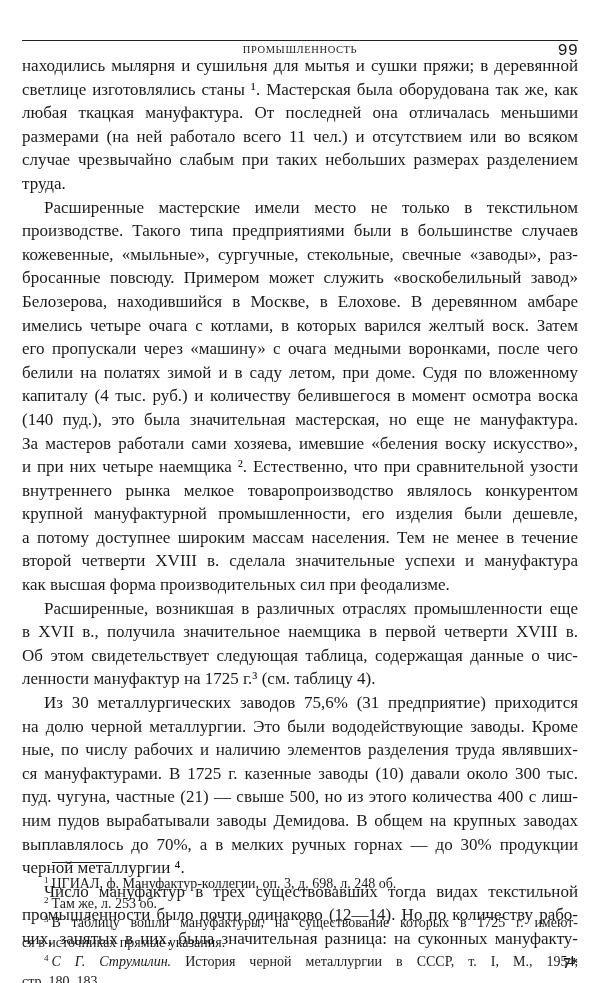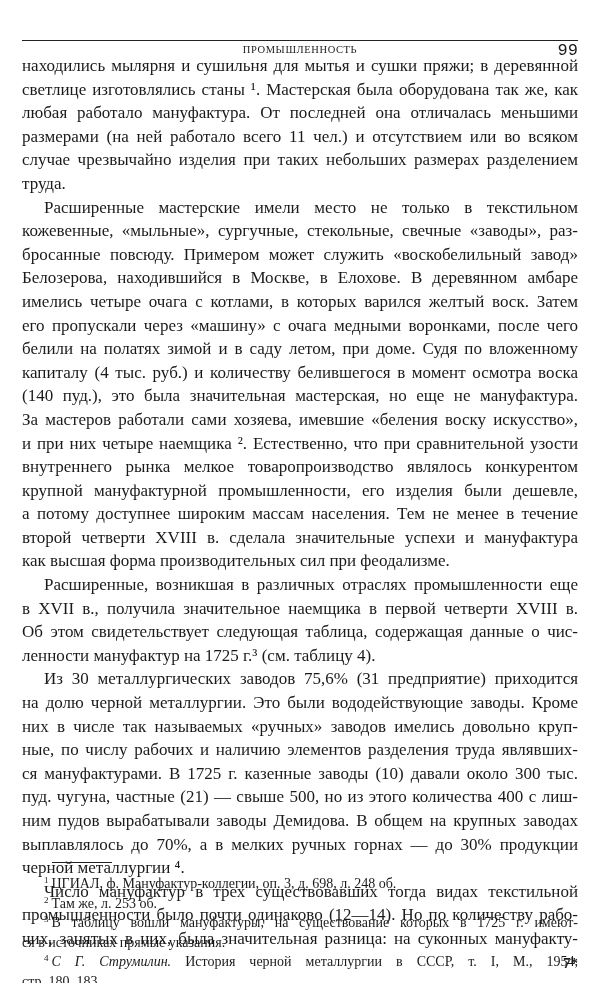--- a/index.html
+++ b/index.html
@@ -63,28 +63,29 @@
     <span class="running-title">ПРОМЫШЛЕННОСТЬ</span>
     <span class="page-number">99</span>
   </div>
   <div class="head-rule"></div>
 
   <div class="body-text">
 
     <p>
       <span class="line">находились мылярня и сушильня для мытья и сушки пряжи; в деревянной</span>
       <span class="line">светлице изготовлялись станы ¹. Мастерская была оборудована так же, как</span>
-      <span class="line">любая работало мануфактура. От последней она отличалась меньшими</span>
+      <span class="line">любая ткацкая мануфактура. От последней она отличалась меньшими</span>
       <span class="line">размерами (на ней работало всего 11 чел.) и отсутствием или во всяком</span>
-      <span class="line">случае чрезвычайно изделия при таких небольших размерах разделением</span>
+      <span class="line">случае чрезвычайно слабым при таких небольших размерах разделением</span>
       <span class="line last">труда.</span>
     </p>
 
     <p>
       <span class="line" style="padding-left:22px">Расширенные мастерские имели место не только в текстильном</span>
+      <span class="line">производстве. Такого типа предприятиями были в большинстве случаев</span>
       <span class="line">кожевенные, «мыльные», сургучные, стекольные, свечные «заводы», раз-</span>
       <span class="line">бросанные повсюду. Примером может служить «воскобелильный завод»</span>
       <span class="line">Белозерова, находившийся в Москве, в Елохове. В деревянном амбаре</span>
       <span class="line">имелись четыре очага с котлами, в которых варился желтый воск. Затем</span>
       <span class="line">его пропускали через «машину» с очага медными воронками, после чего</span>
       <span class="line">белили на полатях зимой и в саду летом, при доме. Судя по вложенному</span>
       <span class="line">капиталу (4 тыс. руб.) и количеству белившегося в момент осмотра воска</span>
       <span class="line">(140 пуд.), это была значительная мастерская, но еще не мануфактура.</span>
       <span class="line">За мастеров работали сами хозяева, имевшие «беления воску искусство»,</span>
       <span class="line">и при них четыре наемщика ². Естественно, что при сравнительной узости</span>
@@ -98,21 +99,20 @@
     <p>
       <span class="line" style="padding-left:22px">Расширенные, возникшая в различных отраслях промышленности еще</span>
       <span class="line">в XVII в., получила значительное наемщика в первой четверти XVIII в.</span>
       <span class="line">Об этом свидетельствует следующая таблица, содержащая данные о чис-</span>
       <span class="line last">ленности мануфактур на 1725 г.³ (см. таблицу 4).</span>
     </p>
 
     <p>
       <span class="line" style="padding-left:22px">Из 30 металлургических заводов 75,6% (31 предприятие) приходится</span>
       <span class="line">на долю черной металлургии. Это были вододействующие заводы. Кроме</span>
-      <span class="line">них в числе так называемых «ручных» заводов имелись довольно круп-</span>
       <span class="line">ные, по числу рабочих и наличию элементов разделения труда являвших-</span>
       <span class="line">ся мануфактурами. В 1725 г. казенные заводы (10) давали около 300 тыс.</span>
       <span class="line">пуд. чугуна, частные (21) — свыше 500, но из этого количества 400 с лиш-</span>
       <span class="line">ним пудов вырабатывали заводы Демидова. В общем на крупных заводах</span>
       <span class="line">выплавлялось до 70%, а в мелких ручных горнах — до 30% продукции</span>
       <span class="line last">черной металлургии ⁴.</span>
     </p>
 
     <p>
       <span class="line" style="padding-left:22px">Число мануфактур в трех существовавших тогда видах текстильной</span>

